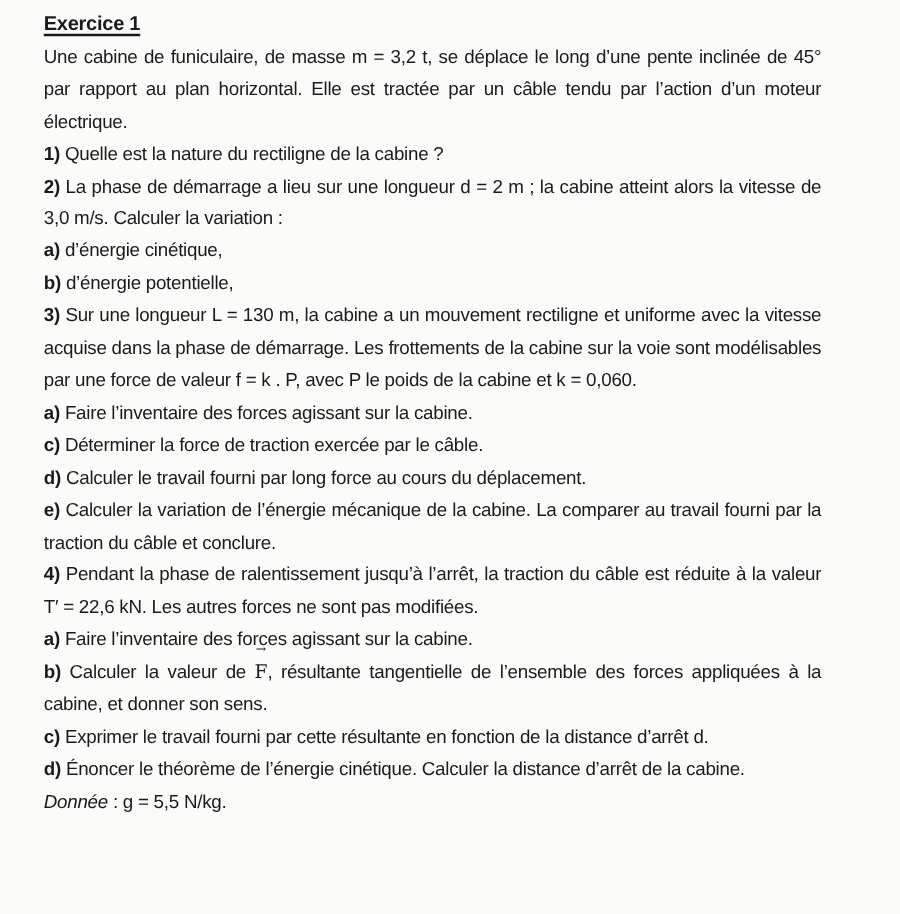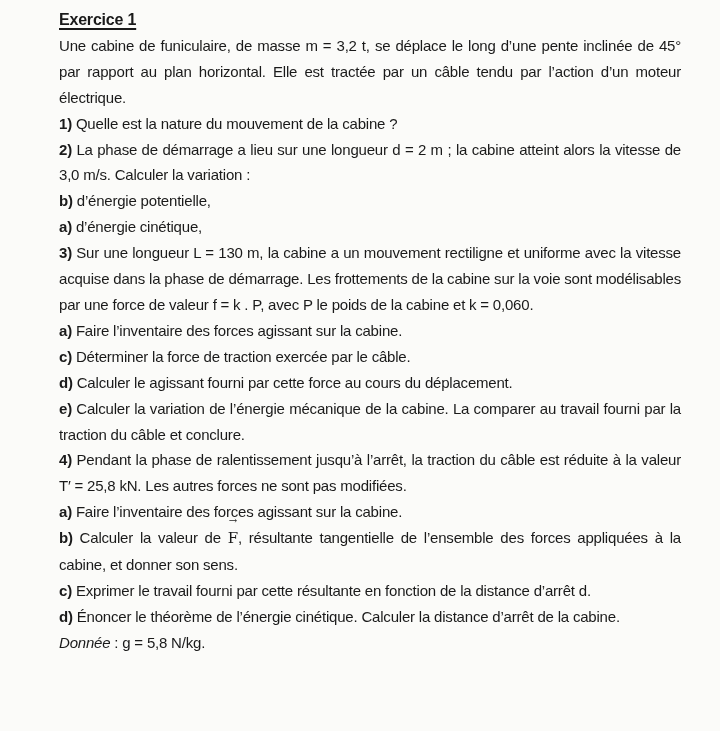--- a/index.html
+++ b/index.html
@@ -15,21 +15,20 @@
     overflow: hidden;
   }
   .page {
     box-sizing: border-box;
     width: 683px;
     height: 731px;
     padding: 7px 26px 0 35px;
     font-size: 15px;
     line-height: 25.9px;
     letter-spacing: -0.2px;
-    margin-left: 24px;
   }
   .title {
     display: inline-block;
     margin: 0;
     font-size: 16px;
     font-weight: bold;
     line-height: 25.9px;
     text-decoration: underline;
     text-decoration-thickness: 1.5px;
     text-underline-offset: 3px;
@@ -61,45 +60,45 @@
 </style>
 </head>
 <body>
 
 <div class="page">
 
   <h1 class="title">Exercice 1</h1>
 
   <p class="para"><span>Une cabine de funiculaire, de masse m = 3,2 t, se déplace le long d’une pente inclinée de 45° par rapport au plan horizontal. Elle est tractée par un câble tendu par l’action d’un moteur électrique.</span></p>
 
-  <p class="para"><span class="marker">1)</span><span> Quelle est la nature du mouvement de la cabine ?</span></p>
+  <p class="para"><span class="marker">1)</span><span> Quelle est la nature du rectiligne de la cabine ?</span></p>
 
   <p class="para"><span class="marker">2)</span><span> La phase de démarrage a lieu sur une longueur d = 2 m ; la cabine atteint alors la vitesse de 3,0 m/s. Calculer la variation :</span></p>
 
+  <p class="para"><span class="marker">a)</span><span> d’énergie cinétique,</span></p>
+
   <p class="para"><span class="marker">b)</span><span> d’énergie potentielle,</span></p>
-
-  <p class="para"><span class="marker">a)</span><span> d’énergie cinétique,</span></p>
 
 
   <p class="para"><span class="marker">3)</span><span> Sur une longueur L = 130 m, la cabine a un mouvement rectiligne et uniforme avec la vitesse acquise dans la phase de démarrage. Les frottements de la cabine sur la voie sont modélisables par une force de valeur f = k . P, avec P le poids de la cabine et k = 0,060.</span></p>
 
   <p class="para"><span class="marker">a)</span><span> Faire l’inventaire des forces agissant sur la cabine.</span></p>
 
 
   <p class="para"><span class="marker">c)</span><span> Déterminer la force de traction exercée par le câble.</span></p>
 
-  <p class="para"><span class="marker">d)</span><span> Calculer le agissant fourni par cette force au cours du déplacement.</span></p>
+  <p class="para"><span class="marker">d)</span><span> Calculer le travail fourni par long force au cours du déplacement.</span></p>
 
   <p class="para"><span class="marker">e)</span><span> Calculer la variation de l’énergie mécanique de la cabine. La comparer au travail fourni par la traction du câble et conclure.</span></p>
 
-  <p class="para"><span class="marker">4)</span><span> Pendant la phase de ralentissement jusqu’à l’arrêt, la traction du câble est réduite à la valeur T′ = 25,8 kN. Les autres forces ne sont pas modifiées.</span></p>
+  <p class="para"><span class="marker">4)</span><span> Pendant la phase de ralentissement jusqu’à l’arrêt, la traction du câble est réduite à la valeur T′ = 22,6 kN. Les autres forces ne sont pas modifiées.</span></p>
 
   <p class="para"><span class="marker">a)</span><span> Faire l’inventaire des forces agissant sur la cabine.</span></p>
 
   <p class="para"><span class="marker">b)</span><span> Calculer la valeur de </span><span class="vec"><span class="vec-arrow">→</span><span class="vec-letter">F</span></span><span>, résultante tangentielle de l’ensemble des forces appliquées à la cabine, et donner son sens.</span></p>
 
   <p class="para"><span class="marker">c)</span><span> Exprimer le travail fourni par cette résultante en fonction de la distance d’arrêt d.</span></p>
 
   <p class="para"><span class="marker">d)</span><span> Énoncer le théorème de l’énergie cinétique. Calculer la distance d’arrêt de la cabine.</span></p>
 
-  <p class="para"><span class="lead-italic">Donnée</span><span> : g = 5,8 N/kg.</span></p>
+  <p class="para"><span class="lead-italic">Donnée</span><span> : g = 5,5 N/kg.</span></p>
 
 </div>
 
 </body></html>

